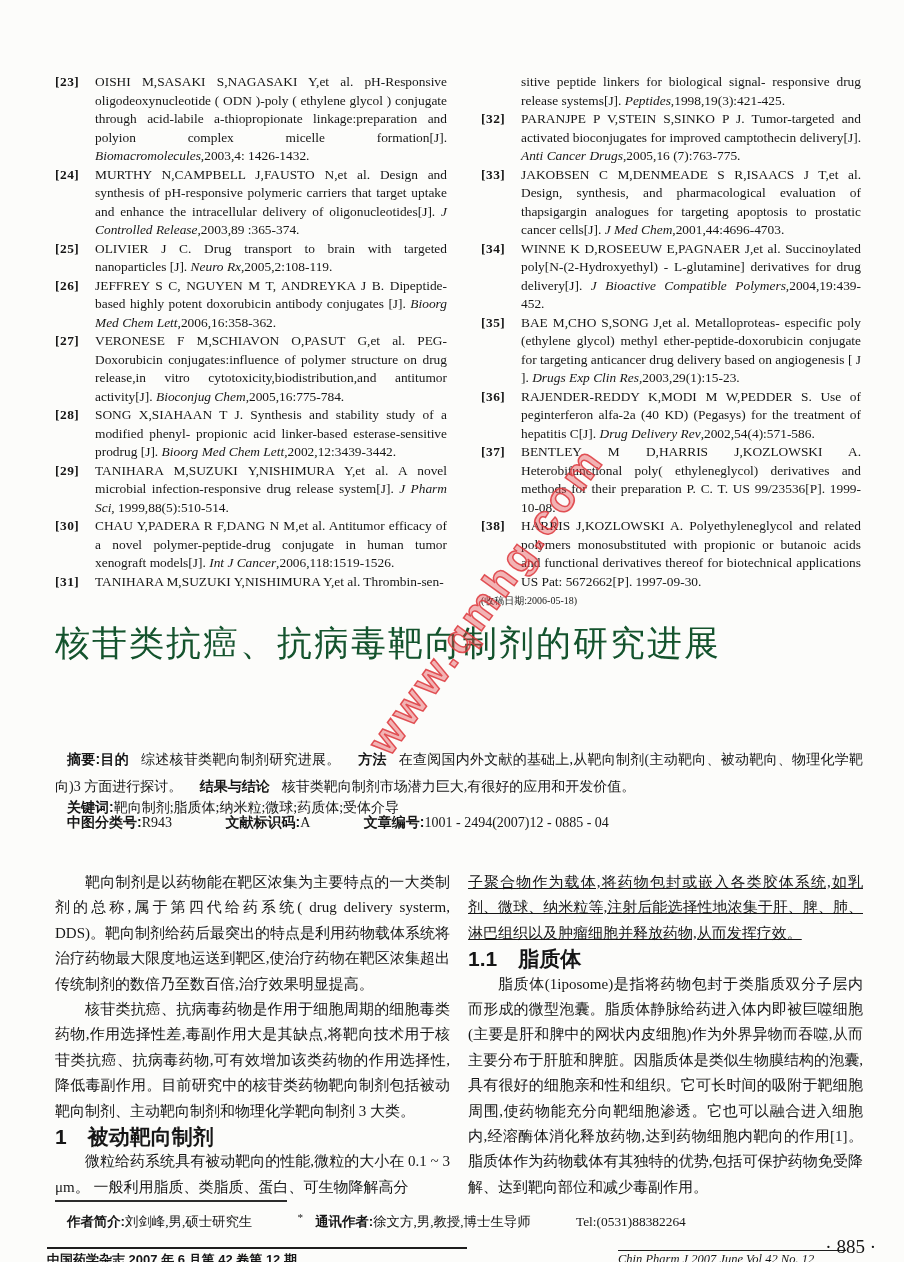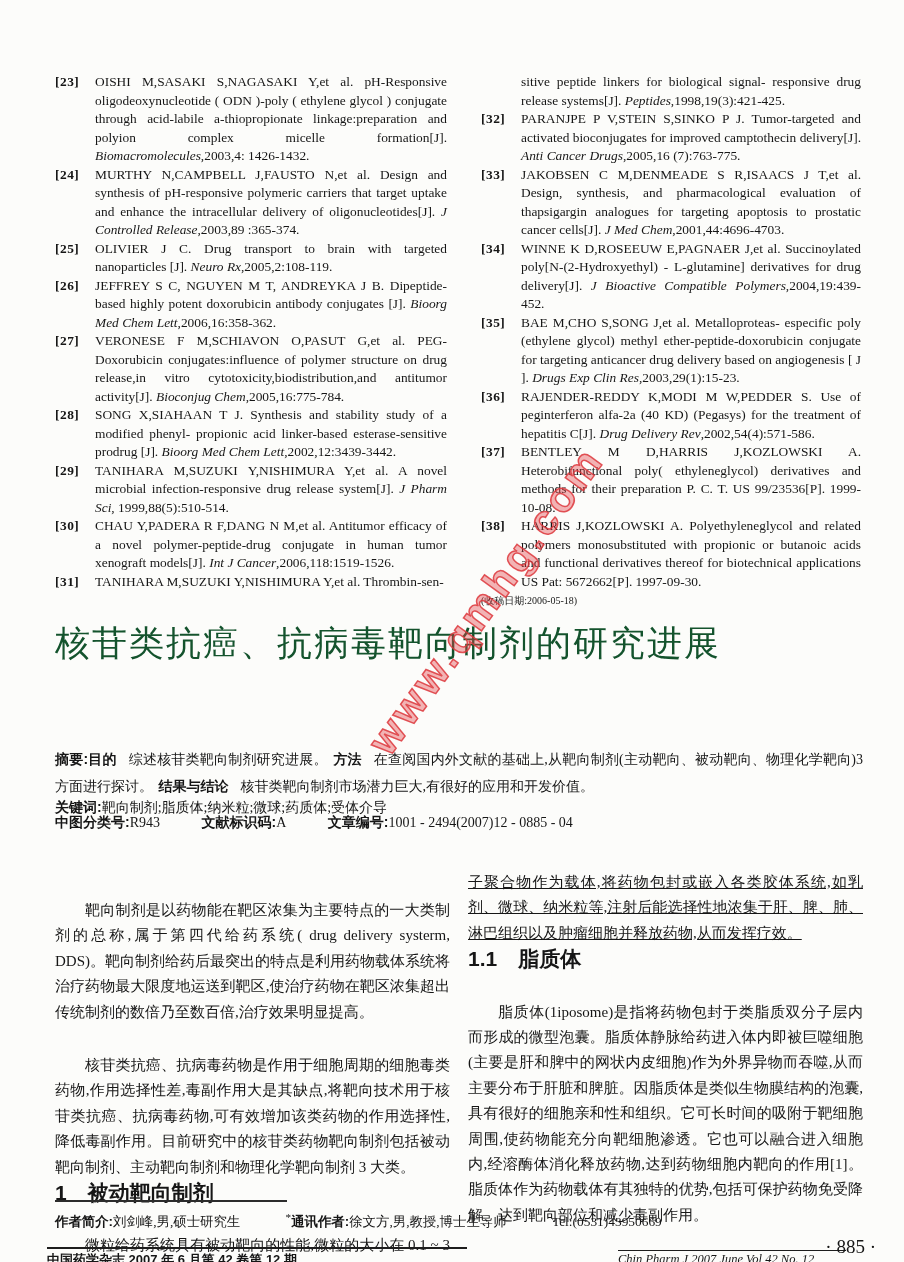--- a/index.html
+++ b/index.html
@@ -22,30 +22,30 @@
   .article-title {
     font-size:35px; font-weight:400; letter-spacing:2px; color:#14532d;
     font-family:"Liberation Serif","DejaVu Serif",serif; margin:0;
   }
   #authors-line { position:absolute; top:703px; left:55px; width:806px; font-size:16px; }
   .author-names { letter-spacing:1px; }
   .affiliation { font-size:13.5px; }
   
   #abstract-block { position:absolute; top:746px; left:55px; width:808px; }
   .abs-par { font-size:14px; line-height:26px; text-align:justify; }
-  .cn-bold { font-family:"Liberation Sans","DejaVu Sans",sans-serif; font-weight:700; }
+  .cn-bold { font-family:"Liberation Sans","DejaVu Sans",sans-serif; font-weight:700;margin-left:12px; }
   .abs-label { margin-right:12px; }
   .abs-seg > span { margin-right:2px; }
   .kw-line, .meta-line { font-size:14px; line-height:15px; }
   .meta-line .pair { margin-right:38px; }
   
   #body-cols { position:absolute; top:870px; left:55px; width:808px; display:flex; gap:18px; }
   .body-col { width:395px; }
   .bpara { font-size:15px; line-height:25.4px; text-align:justify; }
-  .t-p { text-indent:2em;margin-top:28px; }
+  .t-p { text-indent:2em; }
   .t-cont { text-indent:0;text-decoration:underline; }
   .t-h { font-family:"Liberation Sans","DejaVu Sans",sans-serif; font-weight:700; text-indent:0; font-size:21px; }
   
   #footer-block { position:absolute; top:1200px; left:55px; width:808px; }
   .foot-rule { width:232px; border-top:2px solid #2c2c2c; margin-bottom:9px; }
   .foot-line { font-size:13.4px; }
   .foot-line .seg { margin-right:42px; }
   
   #bottom-left {
     position:absolute; left:47px; top:1247px; width:420px;
@@ -219,21 +219,21 @@
 
         <div class="bpara t-p">脂质体(1iposome)是指将药物包封于类脂质双分子层内而形成的微型泡囊。脂质体静脉给药进入体内即被巨噬细胞(主要是肝和脾中的网状内皮细胞)作为外界异物而吞噬,从而主要分布于肝脏和脾脏。因脂质体是类似生物膜结构的泡囊,具有很好的细胞亲和性和组织。它可长时间的吸附于靶细胞周围,使药物能充分向靶细胞渗透。它也可以融合进入细胞内,经溶酶体消化释放药物,达到药物细胞内靶向的作用[1]。脂质体作为药物载体有其独特的优势,包括可保护药物免受降解、达到靶向部位和减少毒副作用。</div>
       </div>
   </div>
 
   <div id="footer-block">
     <div class="foot-rule"></div>
     <div class="foot-line">
       <span class="seg"><b class="cn-bold">作者简介:</b><span>刘剑峰,男,硕士研究生</span></span>
       <span class="seg"><sup>*</sup><b class="cn-bold">通讯作者:</b><span>徐文方,男,教授,博士生导师</span></span>
-      <span>Tel:(0531)43950669</span>
+      <span>Tel:(0531)88382264</span>
     </div>
   </div>
 
   <div id="bottom-left">中国药学杂志 2007 年 6 月第 42 卷第 12 期</div>
   <div id="bottom-right">Chin Pharm J 2007 June Vol 42 No. 12</div>
   <div id="page-number">· 885 ·</div>
 
 </div>
 
 </body></html>

